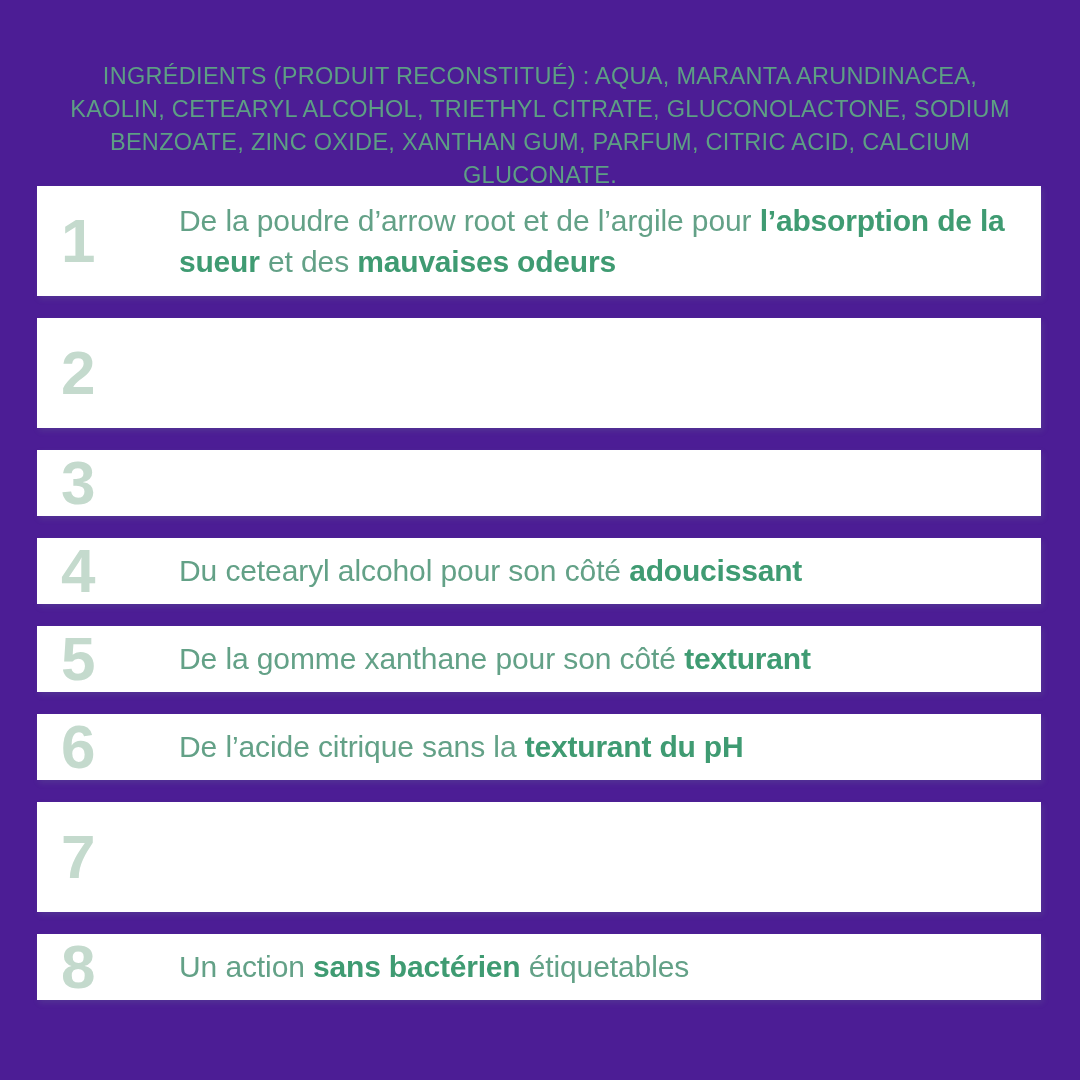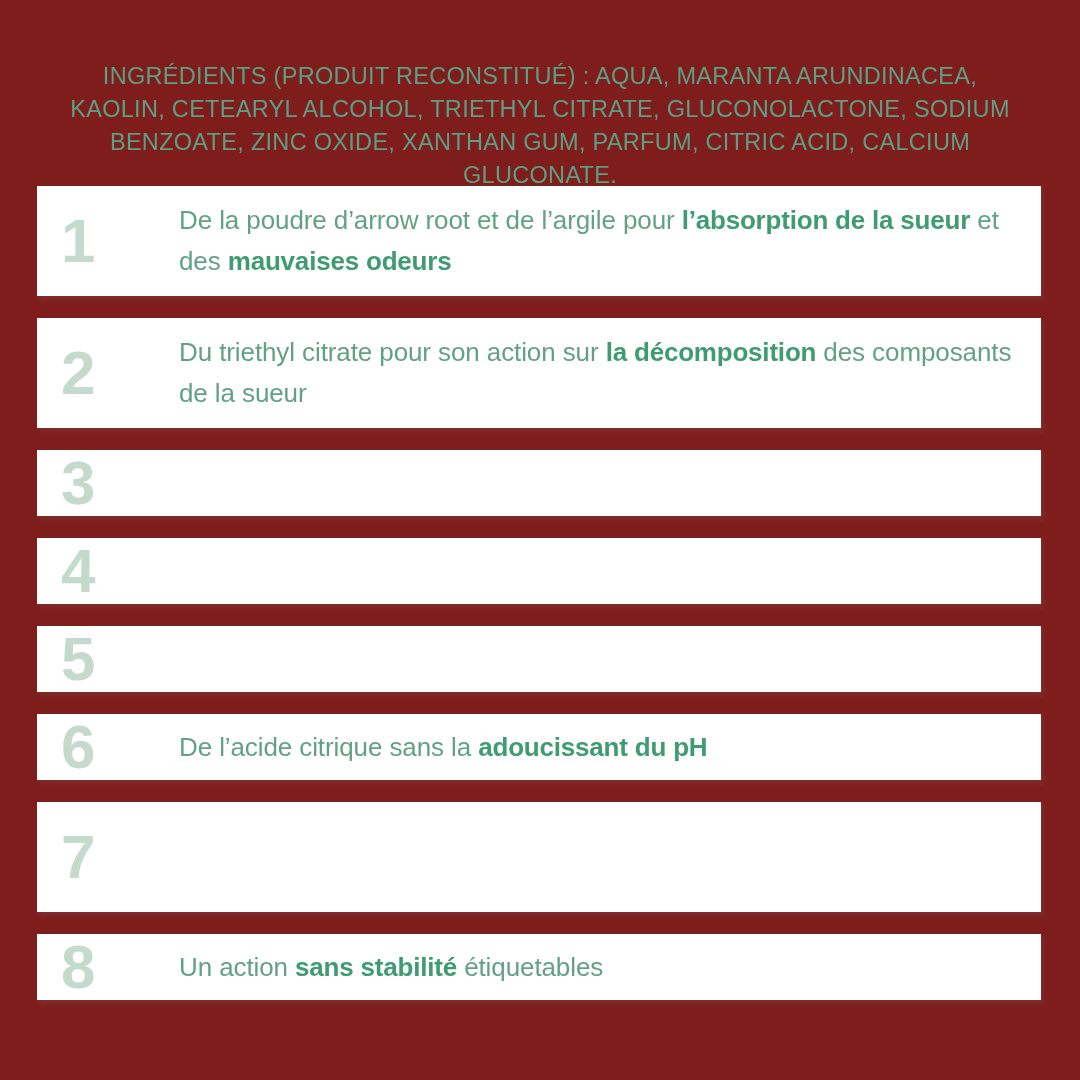--- a/index.html
+++ b/index.html
@@ -11,21 +11,21 @@
     height: 1080px;
     background: #dbeade;
     font-family: "Liberation Sans", sans-serif;
     overflow: hidden;
   }
 
   #page {
     position: relative;
     width: 1080px;
     height: 1080px;
-    background: #7f1d1d;
+    background: #4c1d95;
     box-sizing: border-box;
   }
 
   
   .ingredients {
     position: absolute;
     left: 60px;
     top: 36px;
     width: 960px;
     text-align: center;
@@ -72,21 +72,21 @@
     text-align: left;
     padding-left: 6px;
     user-select: none;
   }
 
   .txt {
     flex: 1 1 auto;
     color: #63a187;
     font-family: "Liberation Sans", sans-serif;
     font-weight: 400;
-    font-size: 26px;
+    font-size: 30px;
     line-height: 41px;
     letter-spacing: -0.1px;
     padding-right: 4px;
   }
   .row.short .txt {
     line-height: 36px;
   }
 
   .txt b {
     color: #3f9b72;
@@ -101,37 +101,38 @@
 
   <p class="ingredients">INGRÉDIENTS (PRODUIT RECONSTITUÉ) : AQUA, MARANTA ARUNDINACEA, KAOLIN, CETEARYL ALCOHOL, TRIETHYL CITRATE, GLUCONOLACTONE, SODIUM BENZOATE, ZINC OXIDE, XANTHAN GUM, PARFUM, CITRIC ACID, CALCIUM GLUCONATE.</p>
 
   <div class="list">
       <div class="row tall">
         <div class="num">1</div>
         <div class="txt"><span>De la poudre d’arrow root et de l’argile pour </span><b>l’absorption de la sueur</b><span> et des </span><b>mauvaises odeurs</b></div>
       </div>
       <div class="row tall">
         <div class="num">2</div>
-        <div class="txt"><span>Du triethyl citrate pour son action sur </span><b>la décomposition</b><span> des composants de la sueur</span></div>
       </div>
       <div class="row short">
         <div class="num">3</div>
       </div>
       <div class="row short">
         <div class="num">4</div>
+        <div class="txt"><span>Du cetearyl alcohol pour son côté </span><b>adoucissant</b></div>
       </div>
       <div class="row short">
         <div class="num">5</div>
+        <div class="txt"><span>De la gomme xanthane pour son côté </span><b>texturant</b></div>
       </div>
       <div class="row short">
         <div class="num">6</div>
-        <div class="txt"><span>De l’acide citrique sans la </span><b>adoucissant du pH</b></div>
+        <div class="txt"><span>De l’acide citrique sans la </span><b>texturant du pH</b></div>
       </div>
       <div class="row tall">
         <div class="num">7</div>
       </div>
       <div class="row short">
         <div class="num">8</div>
-        <div class="txt"><span>Un action </span><b>sans stabilité</b><span> étiquetables</span></div>
+        <div class="txt"><span>Un action </span><b>sans bactérien</b><span> étiquetables</span></div>
       </div>
     </div>
 
 </div>
 
 </body></html>

